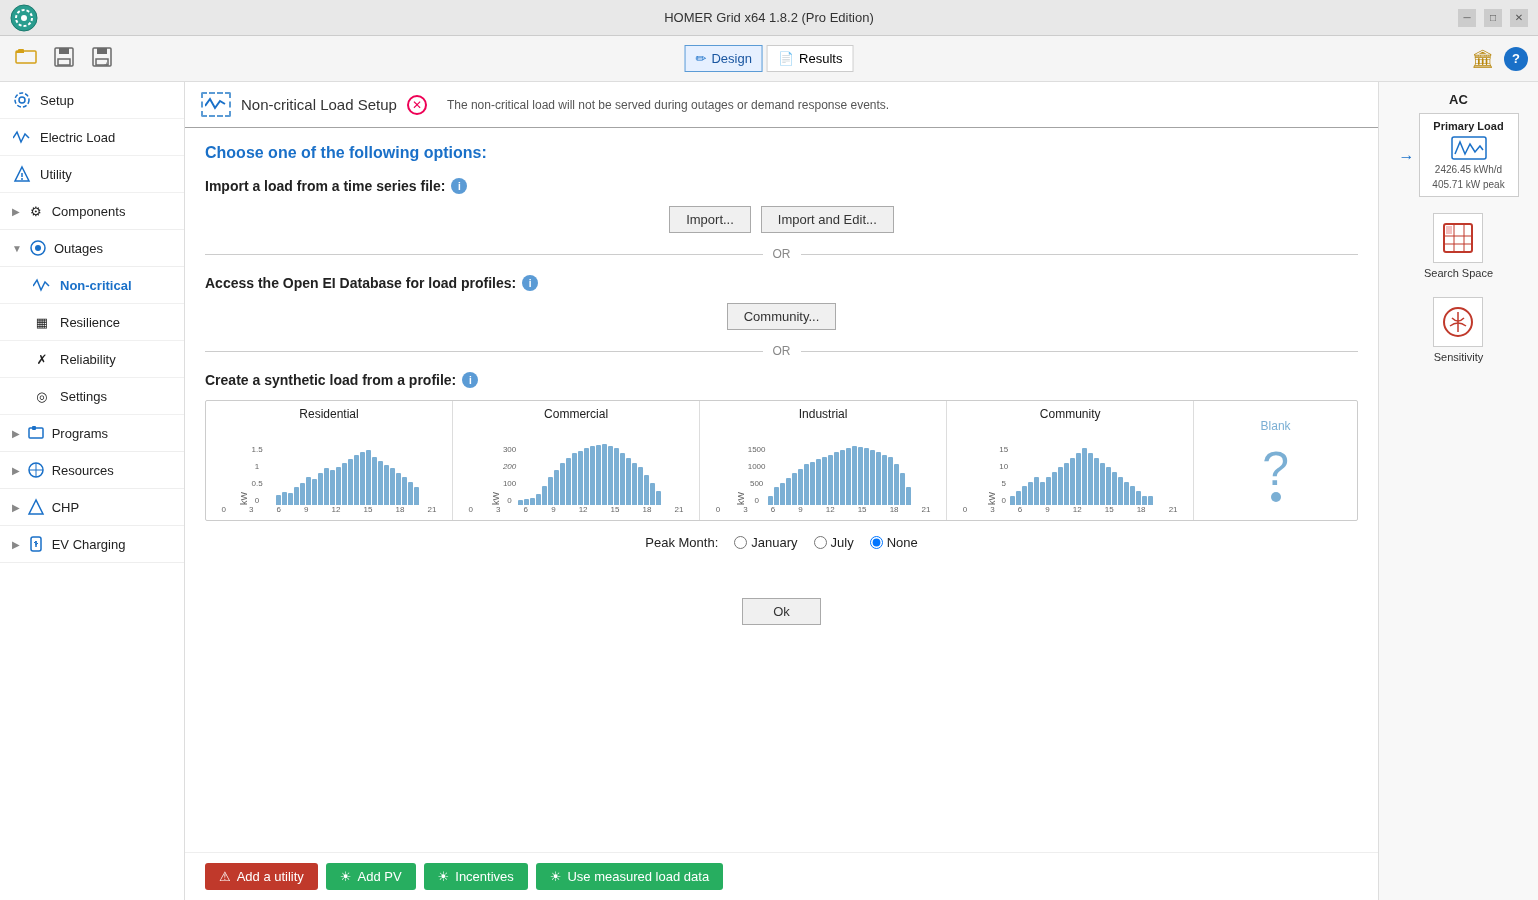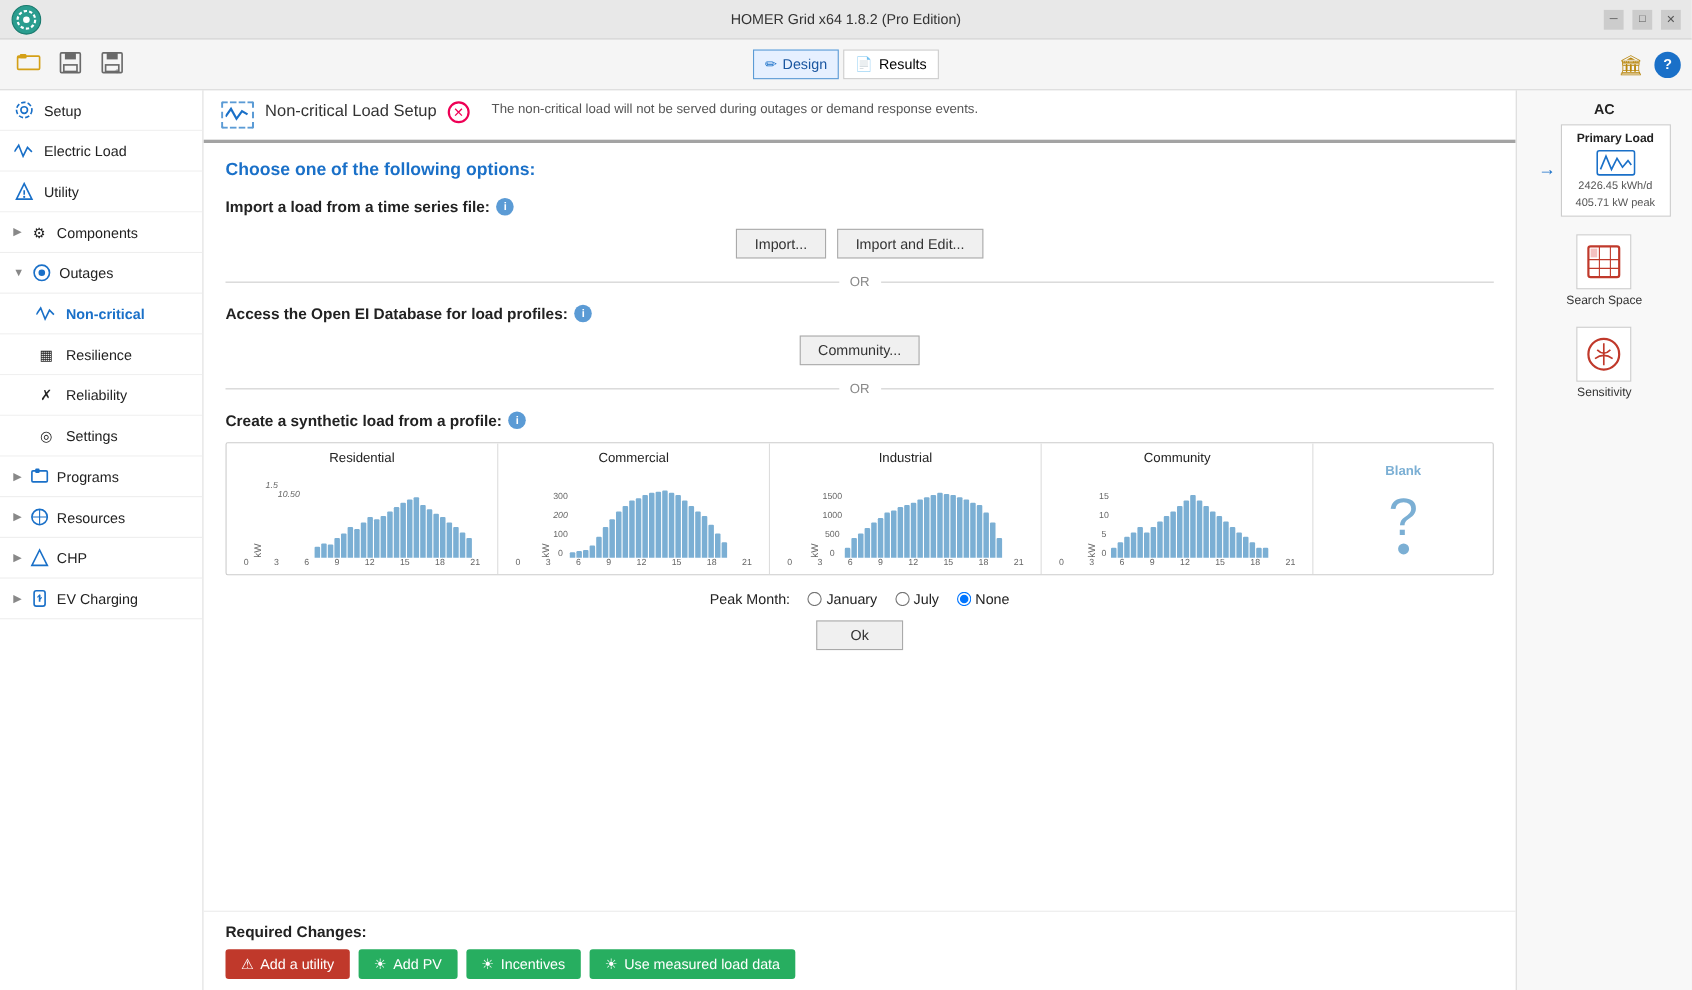--- a/index.html
+++ b/index.html
@@ -68,23 +68,23 @@
       flex: 1;
       display: flex;
       flex-direction: column;
       overflow: hidden;
     }
 
     
     .page-header {
       background: #fff;
       padding: 10px 16px;
-      border-bottom: 3px solid #a3a3a3;
-      display: flex;
-      align-items: flex-start;
+      border-bottom: 1px solid #a3a3a3;
+      display: flex;
+      align-items: center;
       gap: 10px;
     }
     .page-header-title { font-size: 15px; color: #333; font-weight: 500; }
     .close-circle { width: 20px; height: 20px; border-radius: 50%; border: 2px solid #e05; display: flex; align-items: center; justify-content: center; color: #e05; font-size: 12px; cursor: pointer; }
     .info-text { font-size: 12px; color: #555; margin-left: 10px; }
 
     
     .content-scroll {
       flex: 1;
       overflow-y: auto;
@@ -448,21 +448,21 @@
         <span>Create a synthetic load from a profile:</span>
         <span class="info-icon">i</span>
       </div>
 
       <div class="profiles-grid">
 
         <div class="profile-card">
           <div class="profile-name">Residential</div>
           <div class="profile-chart">
             <span style="font-size:9px;color:#666;writing-mode:vertical-rl;transform:rotate(180deg);margin-right:2px;">kW</span>
-            <div style="display:flex;justify-content:flex-end;height:70px;margin-right:13px;font-style:italic;">
+            <div style="display:flex;flex-direction:column;justify-content:flex-end;height:70px;margin-right:13px;">
               <span style="font-size:8px;color:#666;">1.5</span>
               <span style="font-size:8px;color:#666;margin-top:8px;">1</span>
               <span style="font-size:8px;color:#666;margin-top:8px;">0.5</span>
               <span style="font-size:8px;color:#666;margin-top:8px;">0</span>
             </div>
             <div class="bar-chart-mini">
               <div class="bar" style="height:10px"></div>
               <div class="bar" style="height:13px"></div>
               <div class="bar" style="height:12px"></div>
               <div class="bar" style="height:18px"></div>
@@ -642,21 +642,21 @@
               <span>9</span>
               <span>12</span>
               <span>15</span>
               <span>18</span>
               <span>21</span>
           </div>
         </div>
 
         <div class="blank-card">
           <div style="display:flex;flex-direction:column;align-items:center;">
-            <div style="font-size:12px;font-weight:700;margin-bottom:8px;">Blank</div>
+            <div style="font-size:12px;font-weight:400;margin-bottom:8px;">Blank</div>
             <div style="font-size:48px;color:#7bafd4;position:relative;display:flex;flex-direction:column;align-items:center;">
               <span>?</span>
               <span style="width:10px;height:10px;background:#7bafd4;border-radius:50%;display:inline-block;margin-top:-4px;"></span>
             </div>
           </div>
         </div>
       </div>
 
       <div class="peak-month-row">
         <span>Peak Month:</span>
@@ -668,27 +668,26 @@
           <input type="radio" name="peak-month" value="July" style="">
           <span>July</span>
         </label>
         <label class="radio-option">
           <input type="radio" name="peak-month" value="None" checked="" style="">
           <span>None</span>
         </label>
       </div>
 
       <div class="ok-row">
-        <button class="btn-default" style="padding: 5px 30px;">Ok</button>
+        <button class="btn-default" style="padding: 5px 30px; margin-top: 36px;">Ok</button>
       </div>
 
     </div>
 
     <div class="required-section">
-      <div class="required-title">Required Changes:</div>
       <div class="required-buttons">
         <button class="req-btn red">
           <span>⚠</span>
           <span>Add a utility</span>
         </button>
         <button class="req-btn green">
           <span>☀</span>
           <span>Add PV</span>
         </button>
         <button class="req-btn green">

